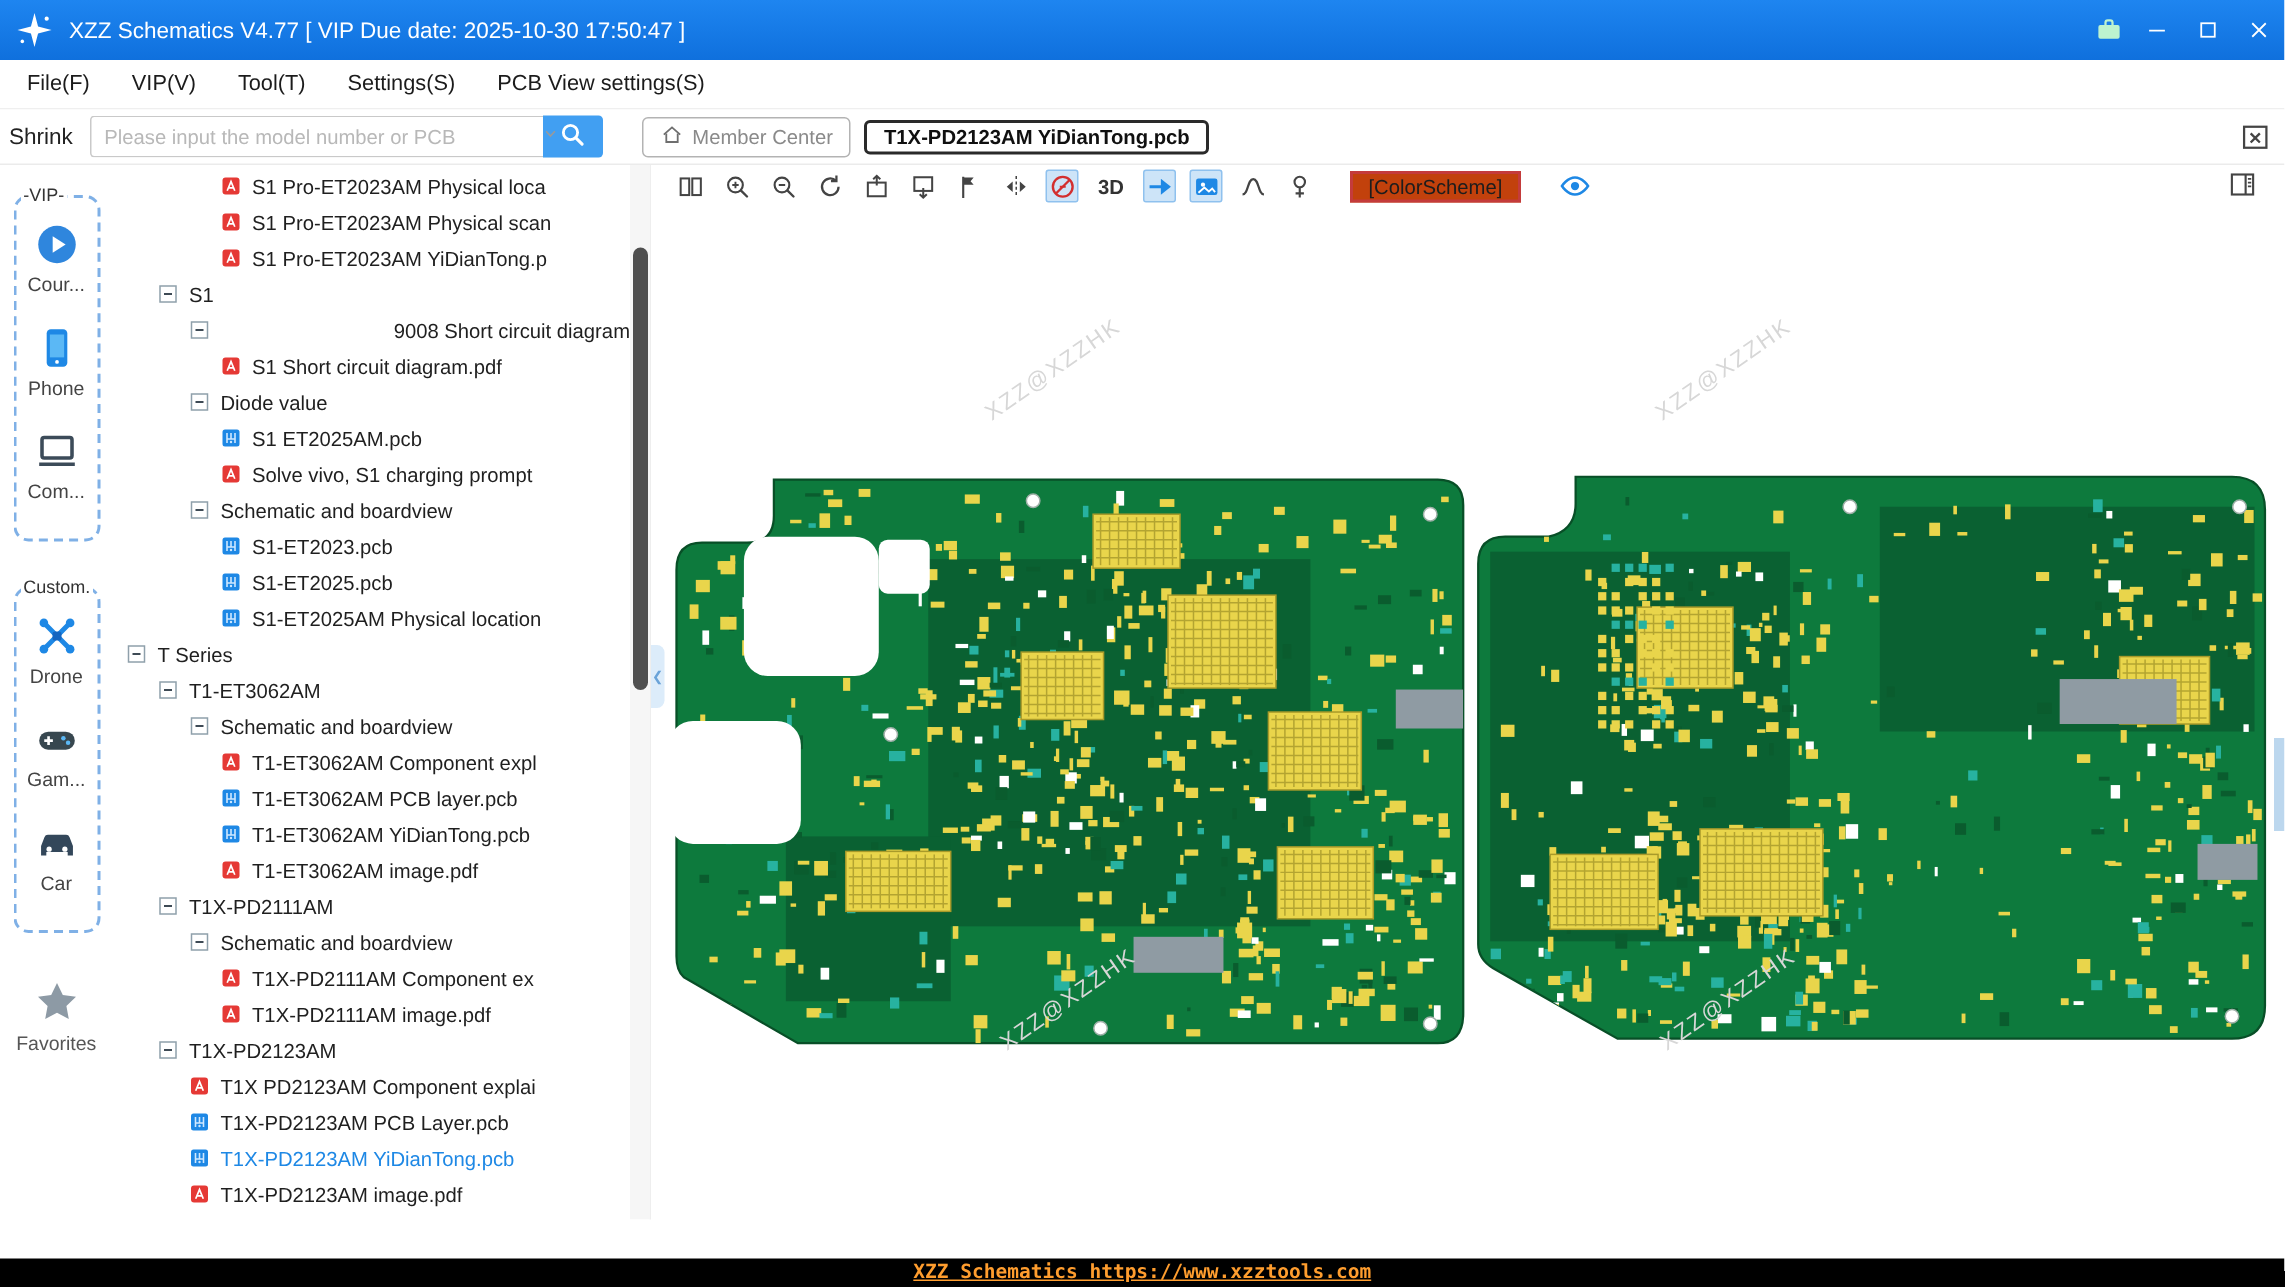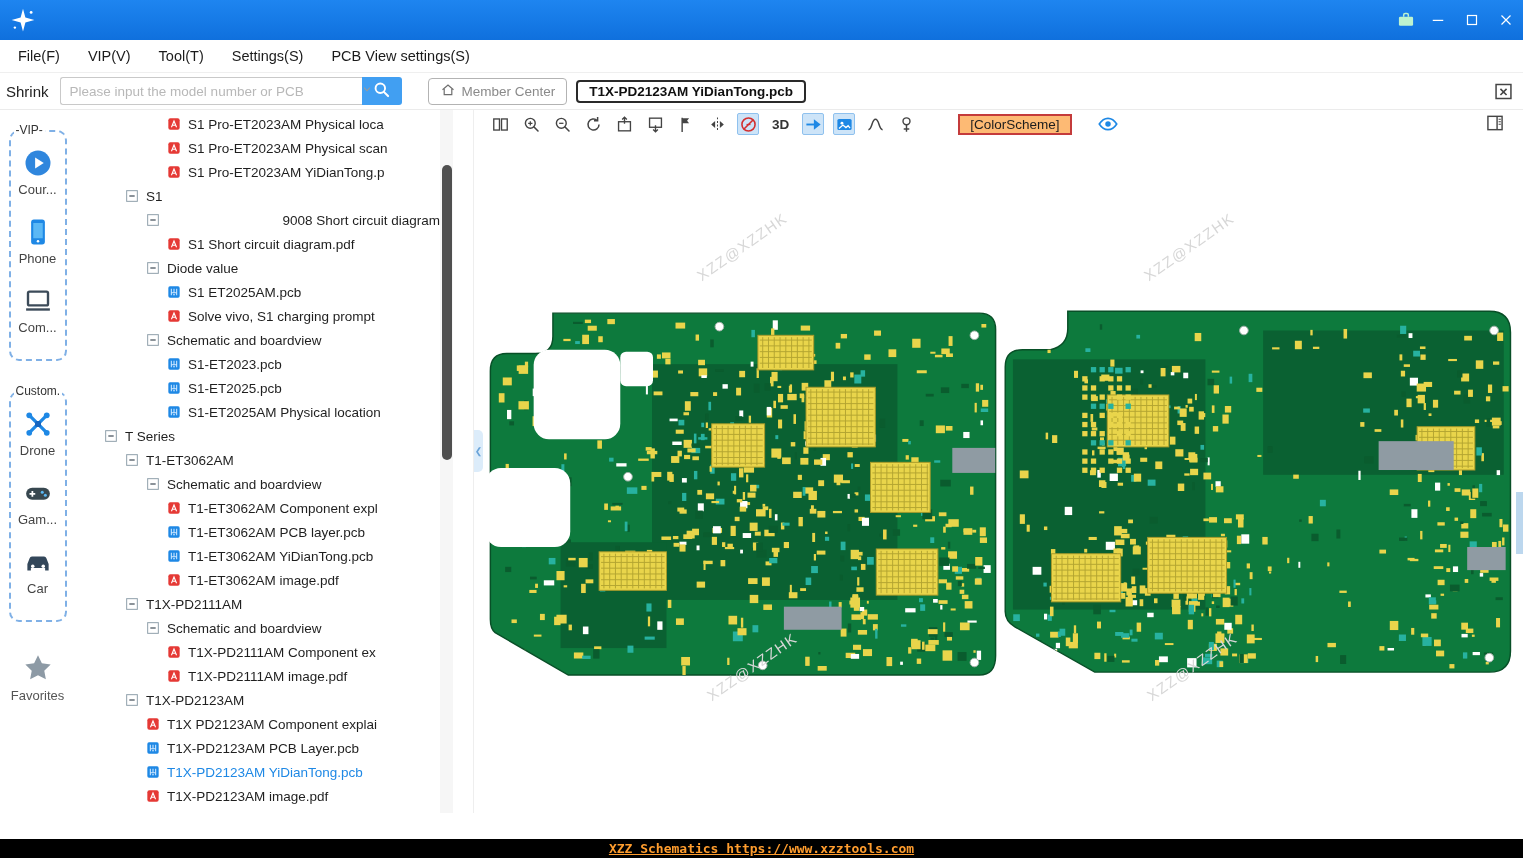--- a/index.html
+++ b/index.html
@@ -38,21 +38,21 @@
   .search-btn svg { width:19px; height:19px; }
   .member-btn { margin-left:26px; display:flex; align-items:center; gap:6px; border:1px solid #b3b3b3;
     border-radius:4px; padding:3px 11px; color:#8a8a8a; font-size:13.5px; background:#fff; cursor:pointer; }
   .member-btn svg { width:16px; height:16px; }
   .doc-tab { margin-left:9px; border:2px solid #2a2a2a; border-radius:4px; padding:2px 11px;
     font-size:13.5px; font-weight:bold; color:#101010; background:#fff; cursor:pointer; white-space:nowrap; }
   .close-doc { margin-left:auto; margin-right:9px; width:21px; height:21px; cursor:pointer; }
   .close-doc svg { width:21px; height:21px; }
 
   
-  .content { flex:1; display:flex; min-height:0;gap:20px; }
+  .content { flex:1; display:flex; min-height:0; }
 
   
   .sidebar { width:75px; flex:none; padding-top:10px; background:#fff; }
   .sb-box { position:relative; width:58px; margin:10px auto 30px; border:2px dashed #7fb0e6;
     border-radius:10px; padding:16px 0 4px; }
   .sb-box-label { position:absolute; top:-9px; left:3px; background:#fff; padding:0 2px;
     font-size:12px; color:#333; white-space:nowrap; }
   .sb-item { text-align:center; margin-bottom:20px; cursor:pointer; }
   .sb-item svg { width:30px; height:30px; display:block; margin:0 auto 4px; }
   .sb-item-label { font-size:13px; color:#444; }
@@ -73,22 +73,22 @@
     background:#4f4f4f; border-radius:5px; cursor:pointer; }
 
   
   .viewer { flex:1; position:relative; min-width:0; border-left:1px solid #eee; background:#fff; }
   .viewer-toolbar { height:28px; display:flex; align-items:center; gap:9px; padding-left:15px; }
   .tbtn { width:22px; height:22px; display:flex; align-items:center; justify-content:center;
     cursor:pointer; border:1px solid transparent; border-radius:2px; }
   .tbtn svg { width:19px; height:19px; }
   .tbtn.active { background:#cde4f8; border-color:#8fc1ee; }
   .tbtn.tlabelbtn { width:auto; padding:0 3px; font-size:13.5px; font-weight:bold; color:#333; }
-  .colorscheme-btn { margin-left:32px; border:2px solid #c43b3b; padding:1px 10px; font-size:13.5px;
-    color:#1d1d1d; background:#fdba74; cursor:pointer; white-space:nowrap; }
+  .colorscheme-btn { margin-left:14px; border:2px solid #c43b3b; padding:1px 10px; font-size:13.5px;
+    color:#1d1d1d; background:#c2410c; cursor:pointer; white-space:nowrap; }
   .eye-btn { margin-left:16px; width:24px; height:22px; cursor:pointer; }
   .eye-btn svg { width:22px; height:22px; }
   .layers-btn { margin-left:auto; margin-right:16px; width:22px; height:22px; cursor:pointer; }
   .layers-btn svg { width:20px; height:20px; }
 
   .canvas { position:absolute; top:28px; left:0; right:0; bottom:0; background:#fff; overflow:hidden; }
   .canvas svg.pcb { position:absolute; inset:0; }
   .wm { position:absolute; color:#d7d7d7; font-size:15px; letter-spacing:1.5px;
     transform:rotate(-35deg); user-select:none; white-space:nowrap; }
   .collapse-handle { position:absolute; left:0; top:320px; width:9px; height:42px; background:#dcecfa;
@@ -105,20 +105,21 @@
 <body>
 
 <div class="window">
 
   <div class="titlebar">
     <span class="logo"><svg viewBox="0 0 24 24">
           <path d="M12 1.5l2.2 8.3 8.3 2.2-8.3 2.2-2.2 8.3-2.2-8.3-8.3-2.2 8.3-2.2z" fill="#fff"></path>
           <circle cx="19.5" cy="5" r="1.3" fill="#fff"></circle>
           <circle cx="4.5" cy="19" r="1.1" fill="#fff"></circle>
         </svg></span>
+    <span class="title">XZZ Schematics V4.77 [ VIP Due date: 2025-10-30 17:50:47 ]</span>
     <span class="spacer"></span>
     <span class="cap-btn vip-badge">
         <svg viewBox="0 0 24 24">
           <path d="M9.2 8V6a1.8 1.8 0 0 1 1.8-1.8h2a1.8 1.8 0 0 1 1.8 1.8v2" fill="none" stroke="#bdf3cf" stroke-width="1.8"></path>
           <rect x="3.5" y="8" width="17" height="11" rx="1.6" fill="#bdf3cf"></rect>
         </svg>
       </span>
     <span class="cap-btn">
         <svg viewBox="0 0 24 24">
           <path d="M5 12.5h14" stroke="#fff" stroke-width="1.6"></path>

